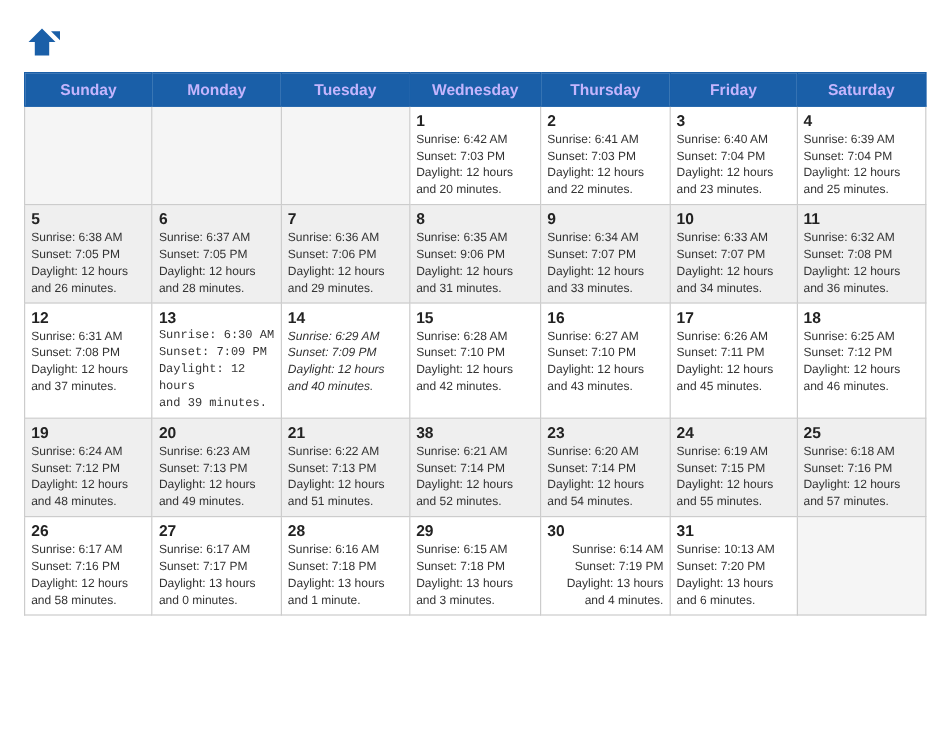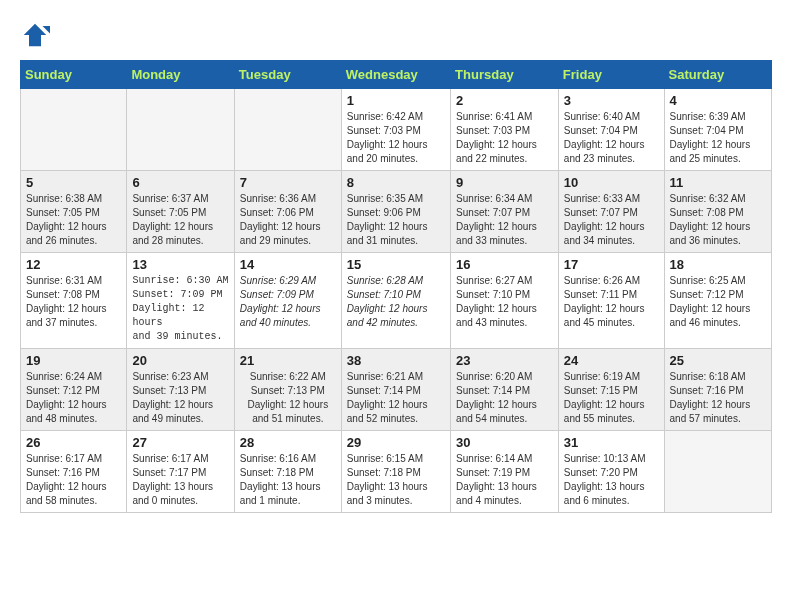--- a/index.html
+++ b/index.html
@@ -52,26 +52,26 @@
       font-size: 16px;
       color: #444;
     }
     .calendar {
       width: 100%;
       border-collapse: collapse;
       border: 1px solid #ccc;
     }
     .calendar th {
       background-color: #1a5fa8;
-      color: #bef264;
+      color: #c4b5fd;
       font-size: 13px;
       font-weight: bold;
       padding: 6px 4px;
       border: 1px solid #1a5fa8;
-      text-align: left;
+      text-align: center;
     }
     .calendar td {
       border: 1px solid #ccc;
       vertical-align: top;
       padding: 4px 5px;
       font-size: 10.5px;
       color: #333;
       width: 113px;
       min-height: 80px;
       background: #fff;
@@ -229,21 +229,21 @@
         </td>
         <td>
           <div class="day-number">14</div>
           <div class="day-info" style="white-space: pre-line; font-style: italic;">Sunrise: 6:29 AM
 Sunset: 7:09 PM
 Daylight: 12 hours
 and 40 minutes.</div>
         </td>
         <td>
           <div class="day-number">15</div>
-          <div class="day-info" style="white-space: pre-line; font-style: italic;">Sunrise: 6:28 AM
+          <div class="day-info" style="white-space: pre-line;">Sunrise: 6:28 AM
 Sunset: 7:10 PM
 Daylight: 12 hours
 and 42 minutes.</div>
         </td>
         <td>
           <div class="day-number">16</div>
           <div class="day-info" style="white-space: pre-line;">Sunrise: 6:27 AM
 Sunset: 7:10 PM
 Daylight: 12 hours
 and 43 minutes.</div>
@@ -273,21 +273,21 @@
         </td>
         <td>
           <div class="day-number">20</div>
           <div class="day-info" style="white-space: pre-line;">Sunrise: 6:23 AM
 Sunset: 7:13 PM
 Daylight: 12 hours
 and 49 minutes.</div>
         </td>
         <td>
           <div class="day-number">21</div>
-          <div class="day-info" style="white-space: pre-line; text-align: center;">Sunrise: 6:22 AM
+          <div class="day-info" style="white-space: pre-line;">Sunrise: 6:22 AM
 Sunset: 7:13 PM
 Daylight: 12 hours
 and 51 minutes.</div>
         </td>
         <td>
           <div class="day-number">38</div>
           <div class="day-info" style="white-space: pre-line;">Sunrise: 6:21 AM
 Sunset: 7:14 PM
 Daylight: 12 hours
 and 52 minutes.</div>
@@ -338,21 +338,21 @@
         </td>
         <td>
           <div class="day-number">29</div>
           <div class="day-info" style="white-space: pre-line;">Sunrise: 6:15 AM
 Sunset: 7:18 PM
 Daylight: 13 hours
 and 3 minutes.</div>
         </td>
         <td>
           <div class="day-number">30</div>
-          <div class="day-info" style="white-space: pre-line;">Sunrise: 6:14 AM
+          <div class="day-info" style="white-space: pre-line; text-align: right;">Sunrise: 6:14 AM
 Sunset: 7:19 PM
 Daylight: 13 hours
 and 4 minutes.</div>
         </td>
         <td>
           <div class="day-number">31</div>
           <div class="day-info" style="white-space: pre-line;">Sunrise: 10:13 AM
 Sunset: 7:20 PM
 Daylight: 13 hours
 and 6 minutes.</div>

